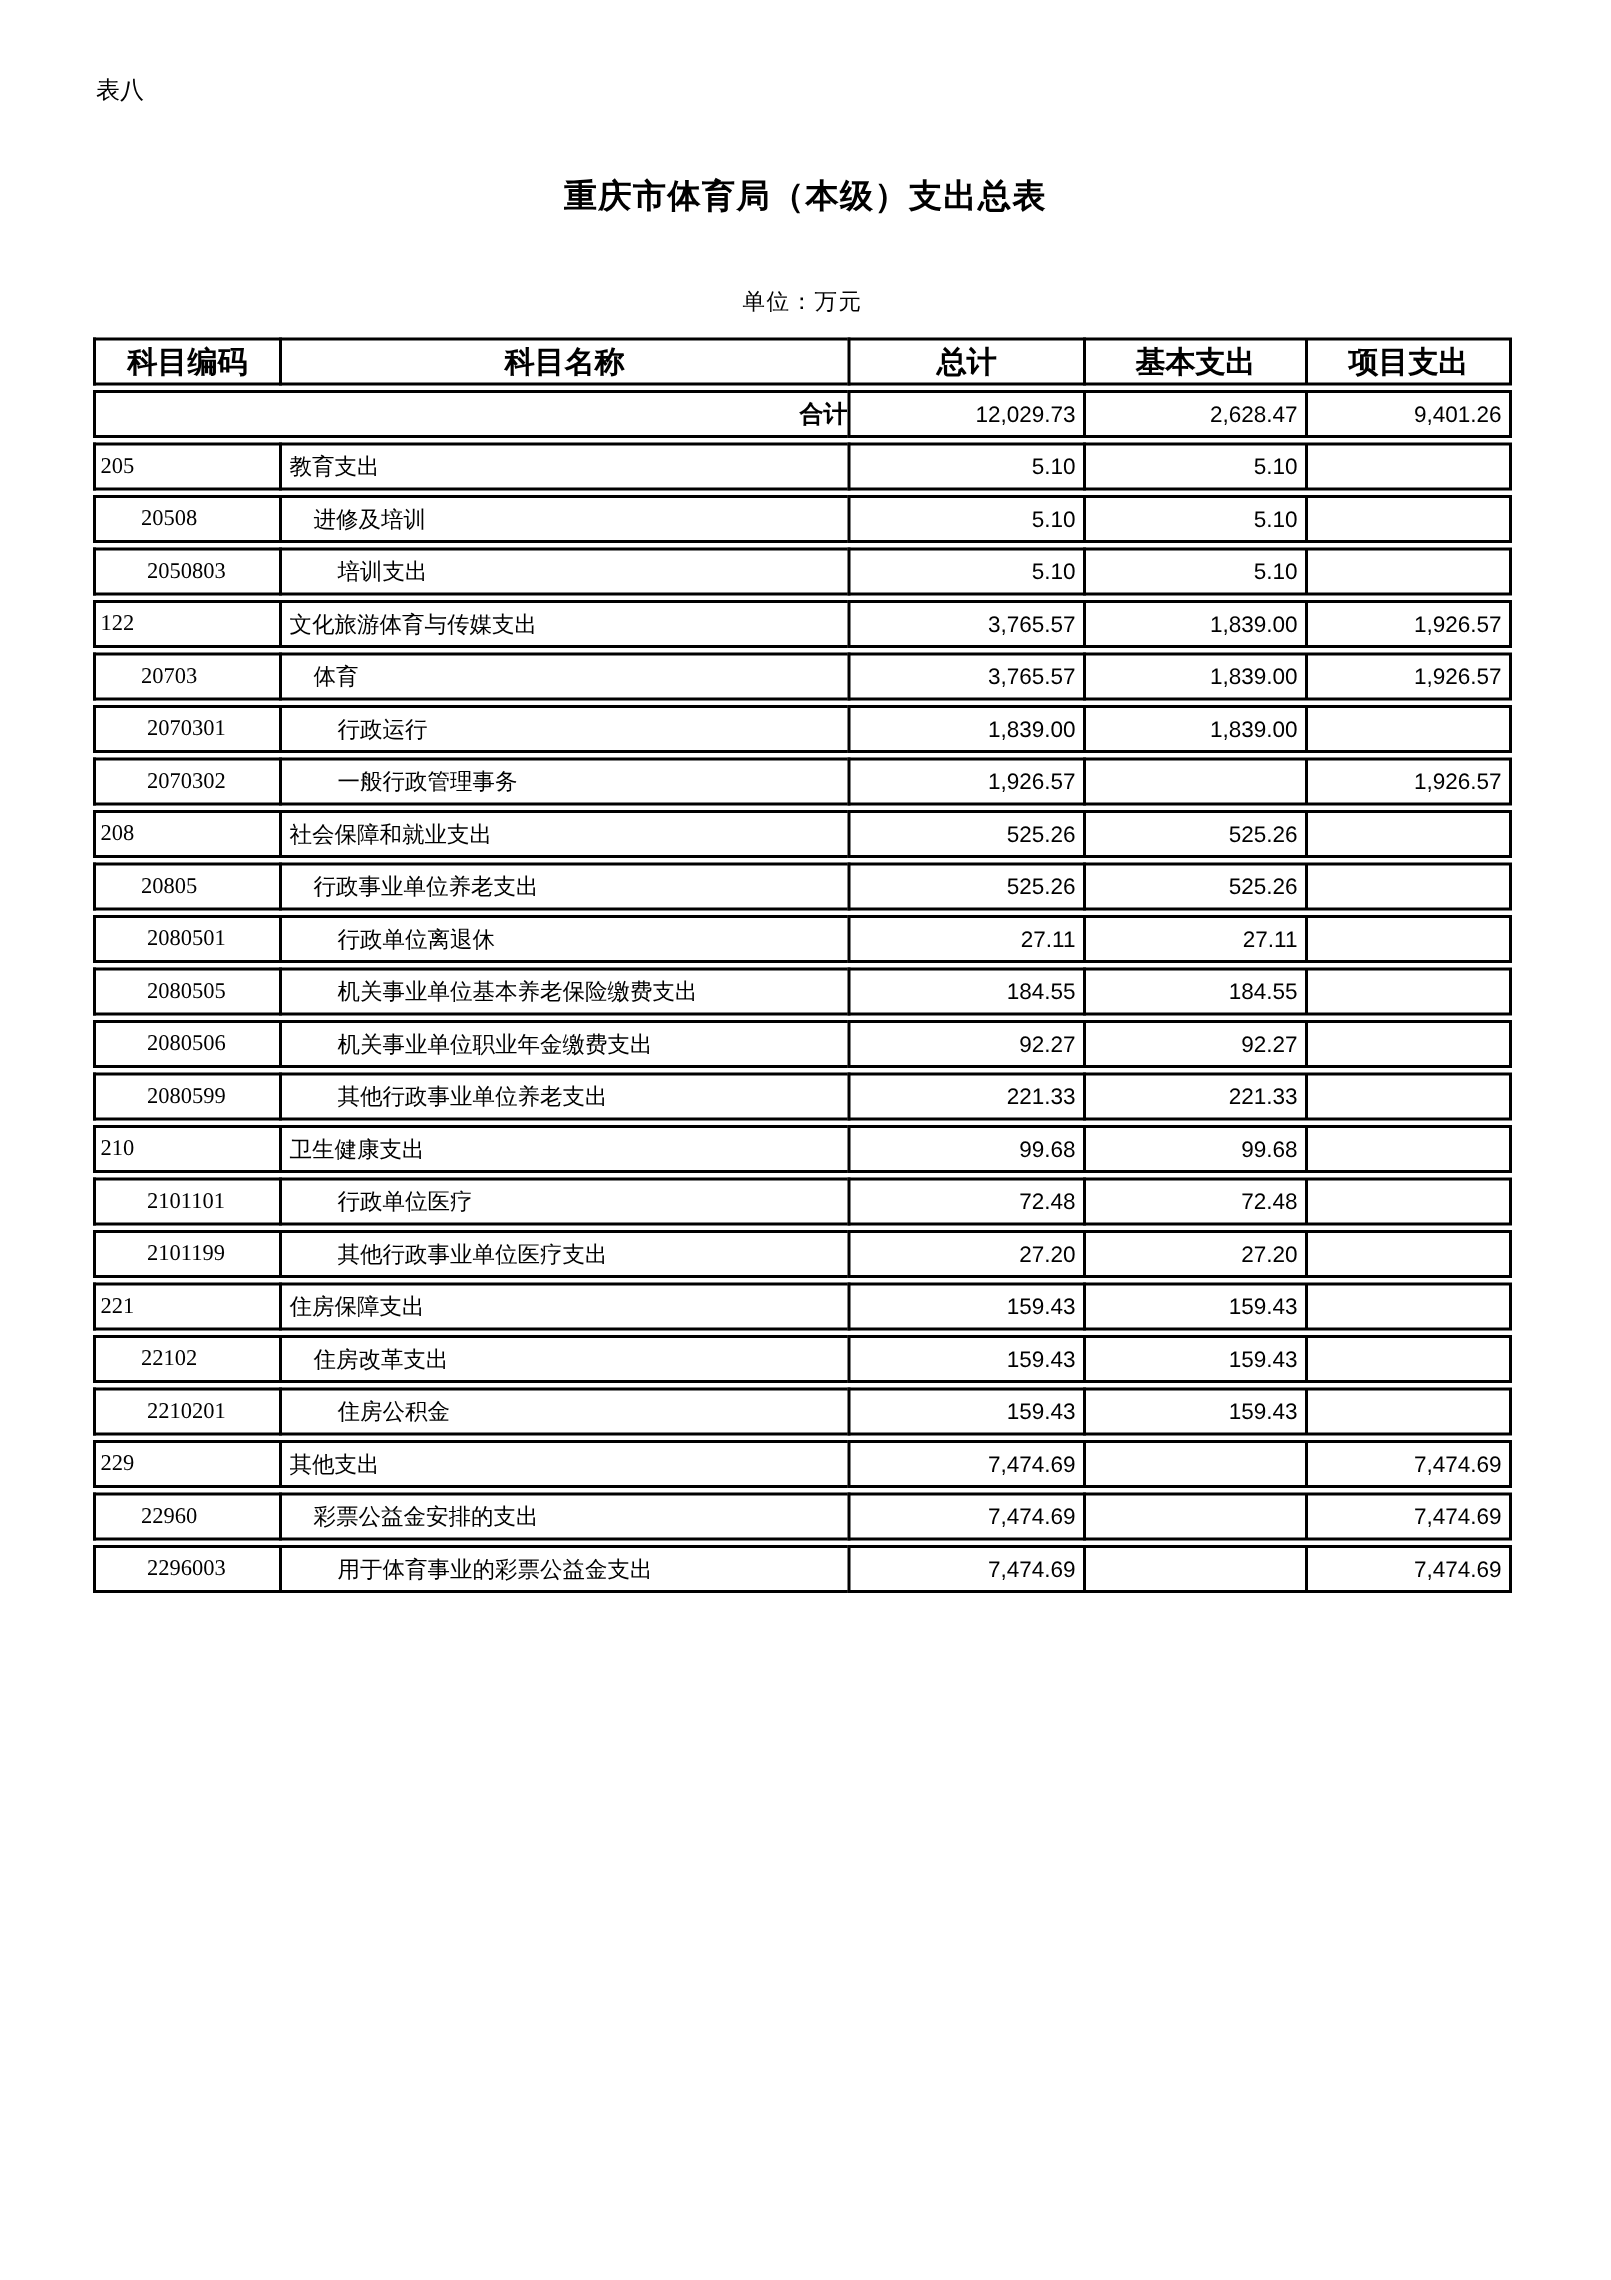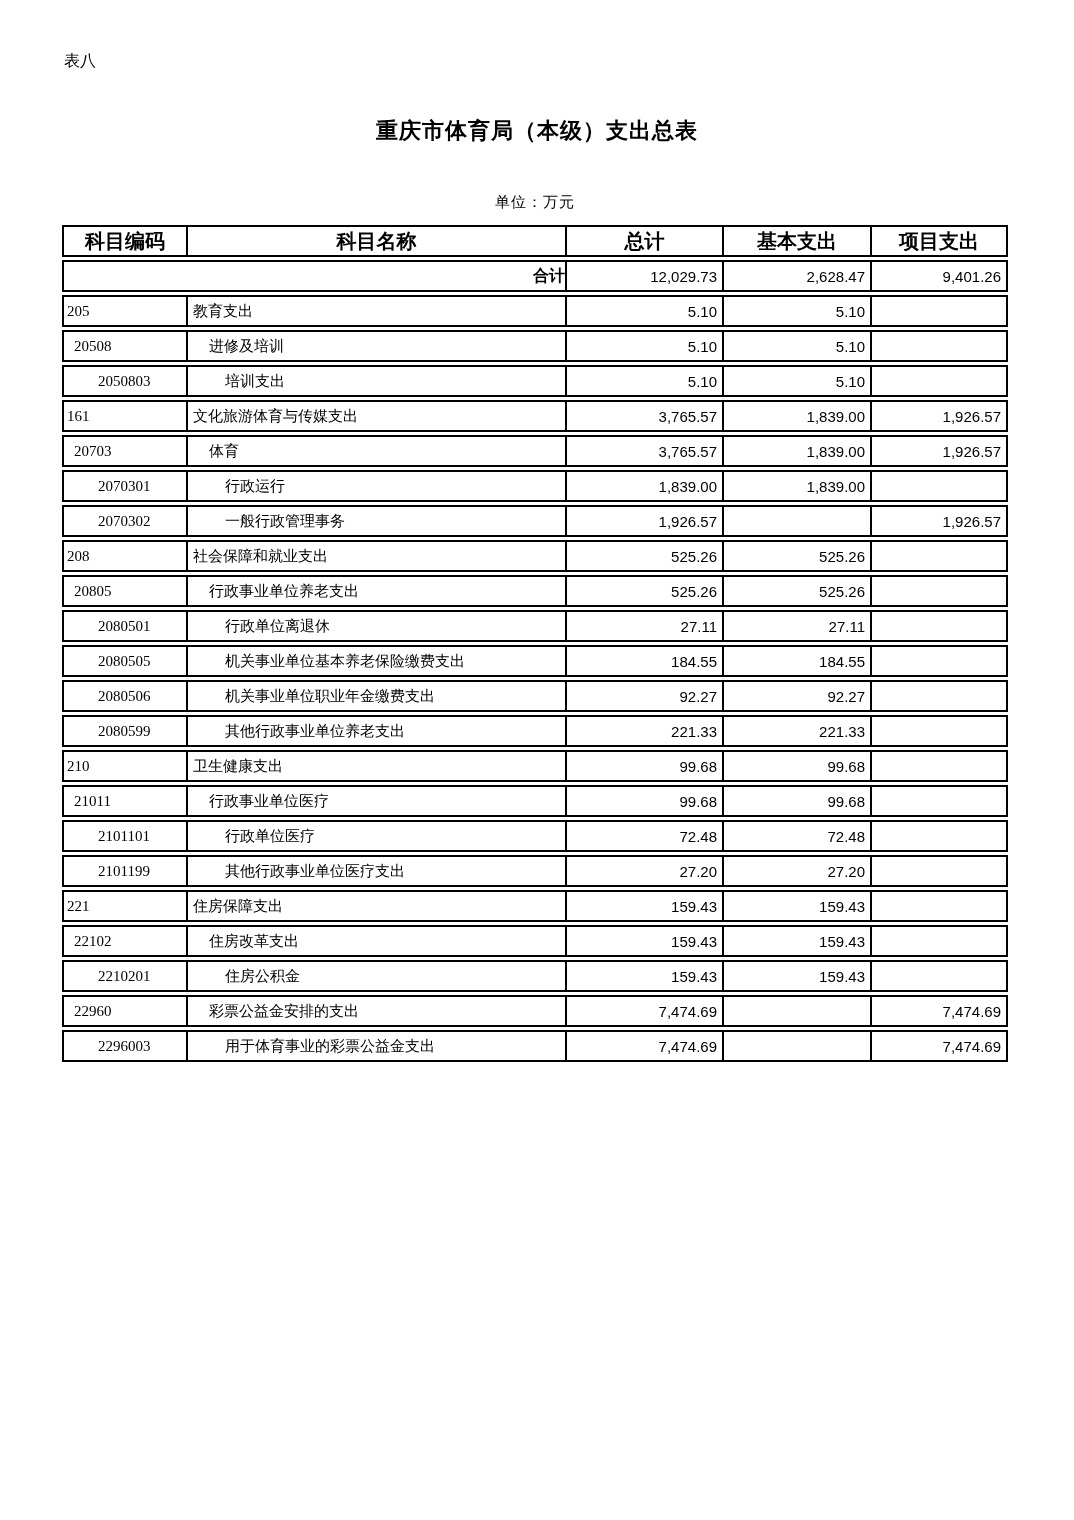--- a/index.html
+++ b/index.html
@@ -77,21 +77,21 @@
     font-family: "Liberation Serif", "DejaVu Serif", serif;
     text-align: left;
   }
   td.num {
     font-family: "Liberation Sans", "DejaVu Sans", sans-serif;
     text-align: right;
     padding-right: 5px;
     font-size: 15px;
   }
   td.lv1.code { padding-left: 3px; }
-  td.lv2.code { padding-left: 10px; }
+  td.lv2.code { padding-left: 30px; }
   td.lv3.code { padding-left: 34px; }
   td.lv1.name { padding-left: 5px; }
   td.lv2.name { padding-left: 21px; }
   td.lv3.name { padding-left: 37px; }
   td.summary-name {
     text-align: right;
     font-weight: bold;
     font-size: 16px;
   }
 </style>
@@ -142,21 +142,21 @@
           <td class="num"></td>
         </tr>
         <tr>
           <td class="code lv3">2050803</td>
           <td class="name lv3">培训支出</td>
           <td class="num">5.10</td>
           <td class="num">5.10</td>
           <td class="num"></td>
         </tr>
         <tr>
-          <td class="code lv1">161</td>
+          <td class="code lv1">122</td>
           <td class="name lv1">文化旅游体育与传媒支出</td>
           <td class="num">3,765.57</td>
           <td class="num">1,839.00</td>
           <td class="num">1,926.57</td>
         </tr>
         <tr>
           <td class="code lv2">20703</td>
           <td class="name lv2">体育</td>
           <td class="num">3,765.57</td>
           <td class="num">1,839.00</td>
@@ -219,27 +219,20 @@
           <td class="num"></td>
         </tr>
         <tr>
           <td class="code lv1">210</td>
           <td class="name lv1">卫生健康支出</td>
           <td class="num">99.68</td>
           <td class="num">99.68</td>
           <td class="num"></td>
         </tr>
         <tr>
-          <td class="code lv2">21011</td>
-          <td class="name lv2">行政事业单位医疗</td>
-          <td class="num">99.68</td>
-          <td class="num">99.68</td>
-          <td class="num"></td>
-        </tr>
-        <tr>
           <td class="code lv3">2101101</td>
           <td class="name lv3">行政单位医疗</td>
           <td class="num">72.48</td>
           <td class="num">72.48</td>
           <td class="num"></td>
         </tr>
         <tr>
           <td class="code lv3">2101199</td>
           <td class="name lv3">其他行政事业单位医疗支出</td>
           <td class="num">27.20</td>
@@ -261,20 +254,27 @@
           <td class="num"></td>
         </tr>
         <tr>
           <td class="code lv3">2210201</td>
           <td class="name lv3">住房公积金</td>
           <td class="num">159.43</td>
           <td class="num">159.43</td>
           <td class="num"></td>
         </tr>
         <tr>
+          <td class="code lv1">229</td>
+          <td class="name lv1">其他支出</td>
+          <td class="num">7,474.69</td>
+          <td class="num"></td>
+          <td class="num">7,474.69</td>
+        </tr>
+        <tr>
           <td class="code lv2">22960</td>
           <td class="name lv2">彩票公益金安排的支出</td>
           <td class="num">7,474.69</td>
           <td class="num"></td>
           <td class="num">7,474.69</td>
         </tr>
         <tr>
           <td class="code lv3">2296003</td>
           <td class="name lv3">用于体育事业的彩票公益金支出</td>
           <td class="num">7,474.69</td>

